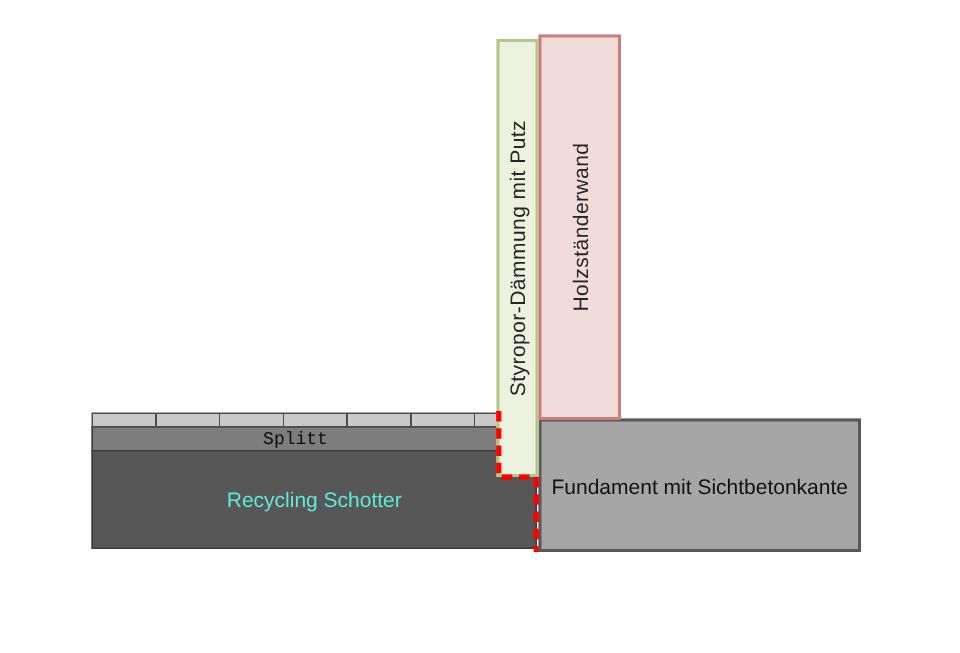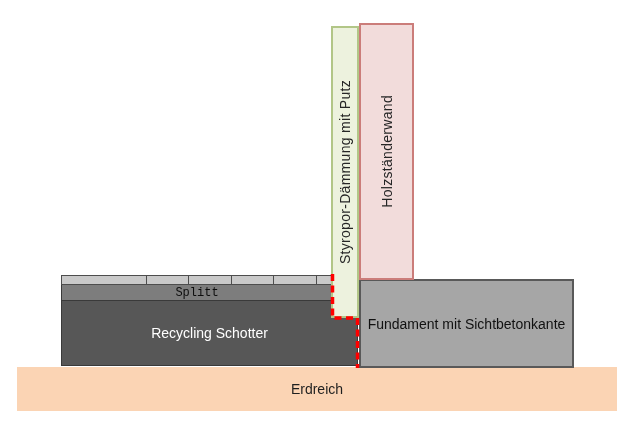--- a/index.html
+++ b/index.html
@@ -34,21 +34,21 @@
   }
   #foundation .lbl { font-size: 14px; color: #111111; }
 
   
   #gravel {
     left: 61px; top: 300px; width: 297px; height: 66px;
     background: #575757;
     border: 1px solid #3a3a3a;
     display: flex; align-items: center; justify-content: center;
   }
-  #gravel .lbl { font-size: 14px; color: #ffffff; }
+  #gravel .lbl { font-size: 14px; color: #5eead4; }
 
   
   #splitt {
     left: 61px; top: 284px; width: 272px; height: 17px;
     background: #7d7d7d;
     border: 1px solid #3a3a3a;
     display: flex; align-items: center; justify-content: center;
   }
   #splitt .lbl { font-size: 12px; color: #0d0d0d; font-family: Liberation Mono, monospace; }
 
@@ -90,23 +90,20 @@
   #dash-overlay {
     left: 0; top: 0; width: 640px; height: 435px;
     pointer-events: none;
   }
 </style>
 </head>
 <body>
 
 <div id="canvas">
 
-  <div class="layer" id="soil">
-    <span class="lbl">Erdreich</span>
-  </div>
 
   <div class="layer" id="foundation">
     <span class="lbl">Fundament mit Sichtbetonkante</span>
   </div>
 
   <div class="layer" id="gravel">
     <span class="lbl">Recycling Schotter</span>
   </div>
 
   <div class="layer" id="splitt">

